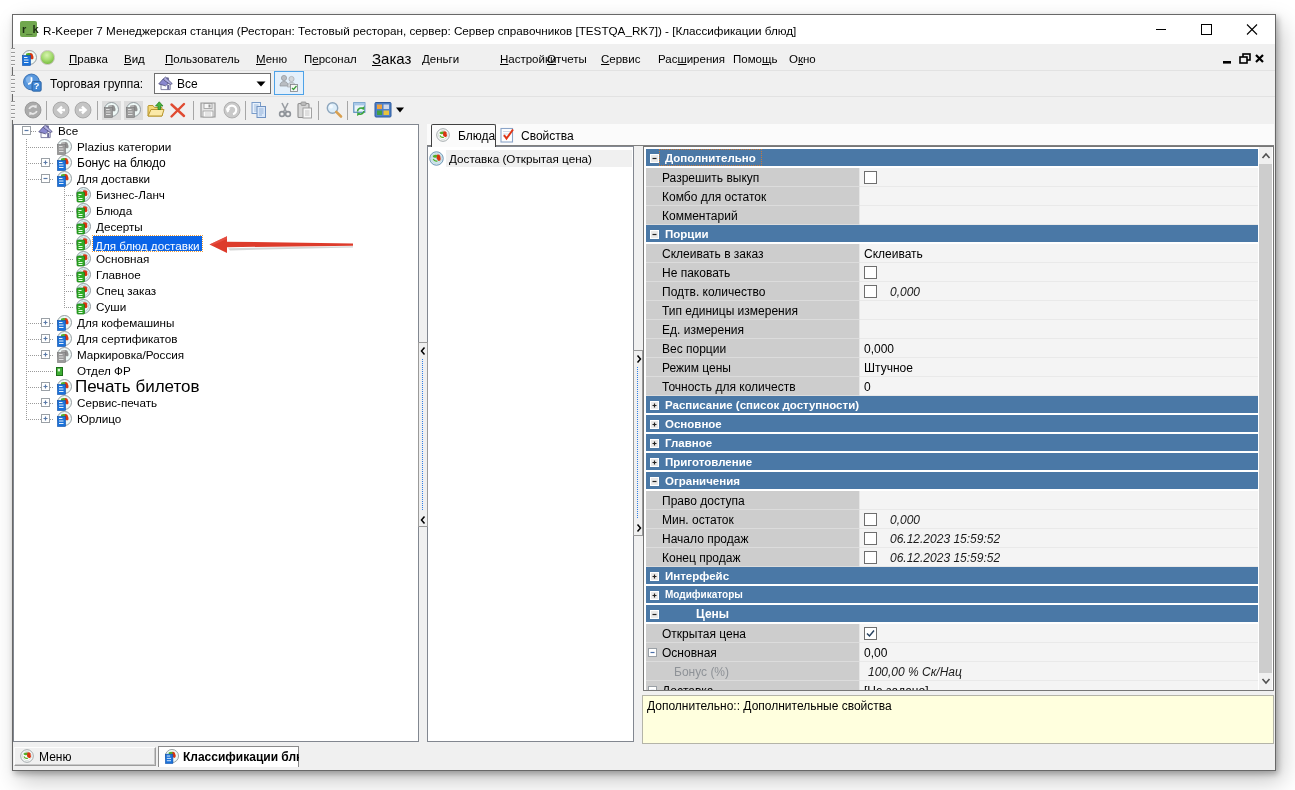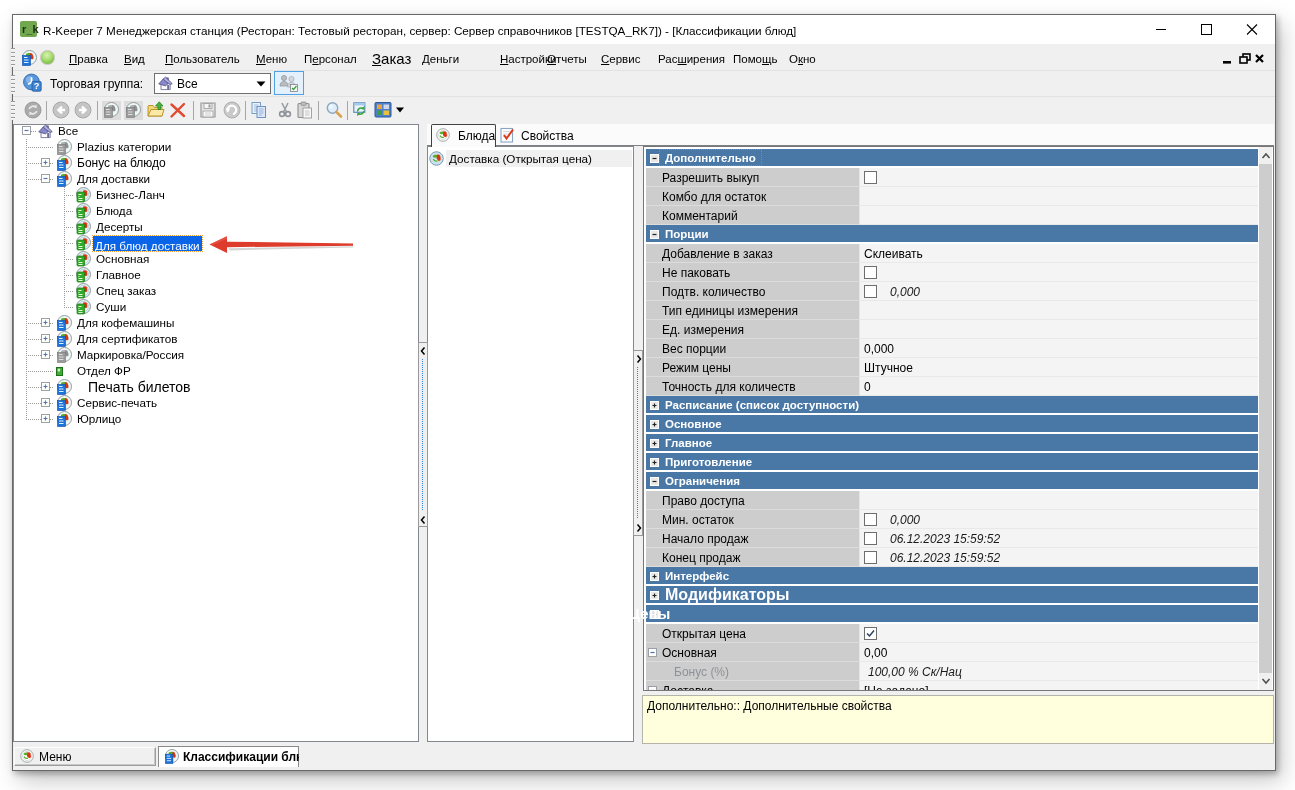--- a/index.html
+++ b/index.html
@@ -349,21 +349,21 @@
     <rect x="0.5" y="0.5" width="8" height="8" fill="#ffffff" stroke="#9aa0a6" stroke-width="1"></rect>
     <path d="M4.5 2.5 v4 M2.5 4.5 h4" stroke="#5a7aa8" stroke-width="1.2" fill="none"></path>
   </svg>
 <svg class="a" style="left:56px;top:379px;opacity:1.0" width="16" height="16" viewBox="0 0 16 16">
 <circle cx="8.5" cy="7.5" r="7" fill="#eef8f6" stroke="#8a9296" stroke-width="0.9"></circle>
 <path d="M7 3.5 Q10 2.2 11.5 4 L12.5 7 Q13 9 11 9.5 L8.5 8 Z" fill="#d93511"></path>
 <path d="M5 3.8 Q7.5 2.4 9.3 3.4 L8.7 5.6 Q6.5 6.3 5 5.4 Z" fill="#54ae28"></path>
 <rect x="1.5" y="5.5" width="8" height="10" fill="#1b72d9" stroke="#0d4ea8" stroke-width="0.6"></rect>
 <path d="M3 7.5 h3.5 M3 10 h4.5 M3 12.5 h4.5" stroke="#ffffff" stroke-width="0.9" fill="none"></path>
 </svg>
-<div class="t" style="left:88px;top:380px;font-size:14px">Печать билетов</div>
+<div class="t" style="left:75px;top:380px;font-size:17px">Печать билетов</div>
 <div class="a" style="left:26px;top:403px;width:28px;height:1px;background:repeating-linear-gradient(to right,#9a9a9a 0,#9a9a9a 1px,transparent 1px,transparent 2px)"></div>
 <svg class="a" style="left:41px;top:398px" width="9" height="9" viewBox="0 0 9 9">
     <rect x="0.5" y="0.5" width="8" height="8" fill="#ffffff" stroke="#9aa0a6" stroke-width="1"></rect>
     <path d="M4.5 2.5 v4 M2.5 4.5 h4" stroke="#5a7aa8" stroke-width="1.2" fill="none"></path>
   </svg>
 <svg class="a" style="left:56px;top:395px;opacity:1.0" width="16" height="16" viewBox="0 0 16 16">
 <circle cx="8.5" cy="7.5" r="7" fill="#eef8f6" stroke="#8a9296" stroke-width="0.9"></circle>
 <path d="M7 3.5 Q10 2.2 11.5 4 L12.5 7 Q13 9 11 9.5 L8.5 8 Z" fill="#d93511"></path>
 <path d="M5 3.8 Q7.5 2.4 9.3 3.4 L8.7 5.6 Q6.5 6.3 5 5.4 Z" fill="#54ae28"></path>
 <rect x="1.5" y="5.5" width="8" height="10" fill="#1b72d9" stroke="#0d4ea8" stroke-width="0.6"></rect>
@@ -450,21 +450,21 @@
 <div class="a" style="left:646px;top:206px;width:214px;height:19px;background:#cdcdcd;border-bottom:1px solid #dcdcdc;border-right:1px solid #e6e6e6"></div>
 <div class="a" style="left:662px;top:209px;font-size:12px;color:#000;line-height:14px;white-space:nowrap">Комментарий</div>
 <div class="a" style="left:860px;top:206px;width:398px;height:19px;background:#f4f4f4;border-bottom:1px solid #e9e9e9"></div>
 <div class="a" style="left:646px;top:225px;width:612px;height:18px;background:#4a78a6;border-bottom:1px solid #ffffff"></div>
 <svg class="a" style="left:650px;top:230px" width="9" height="9" viewBox="0 0 9 9">
     <rect x="0.5" y="0.5" width="8" height="8" fill="#e8e8e8" stroke="#ffffff" stroke-width="1"></rect>
     <path d="M2.5 4.5 h4" stroke="#222" stroke-width="1.2" fill="none"></path>
   </svg>
 <div class="a" style="left:662px;top:227px;font-size:11.5px;font-weight:bold;color:#ffffff;padding:0 3px;line-height:14px;white-space:nowrap">Порции</div>
 <div class="a" style="left:646px;top:244px;width:214px;height:19px;background:#cdcdcd;border-bottom:1px solid #dcdcdc;border-right:1px solid #e6e6e6"></div>
-<div class="a" style="left:662px;top:247px;font-size:12px;color:#000;line-height:14px;white-space:nowrap">Добавление в заказ</div>
+<div class="a" style="left:662px;top:247px;font-size:12px;color:#000;line-height:14px;white-space:nowrap">Склеивать в заказ</div>
 <div class="a" style="left:860px;top:244px;width:398px;height:19px;background:#f4f4f4;border-bottom:1px solid #e9e9e9"></div>
 <div class="a" style="left:864px;top:247px;font-size:12px;color:#000;line-height:14px;white-space:nowrap">Склеивать</div>
 <div class="a" style="left:646px;top:263px;width:214px;height:19px;background:#cdcdcd;border-bottom:1px solid #dcdcdc;border-right:1px solid #e6e6e6"></div>
 <div class="a" style="left:662px;top:266px;font-size:12px;color:#000;line-height:14px;white-space:nowrap">Не паковать</div>
 <div class="a" style="left:860px;top:263px;width:398px;height:19px;background:#f4f4f4;border-bottom:1px solid #e9e9e9"></div>
 <svg class="a" style="left:864px;top:266px" width="13" height="13" viewBox="0 0 13 13">
     <rect x="0.5" y="0.5" width="12" height="12" fill="#ffffff" stroke="#6e6e6e" stroke-width="1"></rect>
   </svg>
 <div class="a" style="left:646px;top:282px;width:214px;height:19px;background:#cdcdcd;border-bottom:1px solid #dcdcdc;border-right:1px solid #e6e6e6"></div>
 <div class="a" style="left:662px;top:285px;font-size:12px;color:#000;line-height:14px;white-space:nowrap">Подтв. количество</div>
@@ -549,27 +549,27 @@
 <svg class="a" style="left:650px;top:572px" width="9" height="9" viewBox="0 0 9 9">
     <rect x="0.5" y="0.5" width="8" height="8" fill="#e8e8e8" stroke="#ffffff" stroke-width="1"></rect>
     <path d="M4.5 2.5 v4 M2.5 4.5 h4" stroke="#222" stroke-width="1.2" fill="none"></path>
   </svg>
 <div class="a" style="left:662px;top:569px;font-size:11.5px;font-weight:bold;color:#ffffff;padding:0 3px;line-height:14px;white-space:nowrap">Интерфейс</div>
 <div class="a" style="left:646px;top:586px;width:612px;height:18px;background:#4a78a6;border-bottom:1px solid #ffffff"></div>
 <svg class="a" style="left:650px;top:591px" width="9" height="9" viewBox="0 0 9 9">
     <rect x="0.5" y="0.5" width="8" height="8" fill="#e8e8e8" stroke="#ffffff" stroke-width="1"></rect>
     <path d="M4.5 2.5 v4 M2.5 4.5 h4" stroke="#222" stroke-width="1.2" fill="none"></path>
   </svg>
-<div class="a" style="left:662px;top:588px;font-size:16px;font-weight:bold;color:#ffffff;padding:0 3px;line-height:14px;white-space:nowrap">Модификаторы</div>
+<div class="a" style="left:662px;top:588px;font-size:10px;font-weight:bold;color:#ffffff;padding:0 3px;line-height:14px;white-space:nowrap">Модификаторы</div>
 <div class="a" style="left:646px;top:605px;width:612px;height:18px;background:#4a78a6;border-bottom:1px solid #ffffff"></div>
 <svg class="a" style="left:650px;top:610px" width="9" height="9" viewBox="0 0 9 9">
     <rect x="0.5" y="0.5" width="8" height="8" fill="#e8e8e8" stroke="#ffffff" stroke-width="1"></rect>
     <path d="M2.5 4.5 h4" stroke="#222" stroke-width="1.2" fill="none"></path>
   </svg>
-<div class="a" style="left:626px;top:607px;font-size:15px;font-weight:bold;color:#ffffff;padding:0 3px;line-height:14px;white-space:nowrap">Цены</div>
+<div class="a" style="left:693px;top:607px;font-size:12px;font-weight:bold;color:#ffffff;padding:0 3px;line-height:14px;white-space:nowrap">Цены</div>
 <div class="a" style="left:646px;top:624px;width:214px;height:19px;background:#cdcdcd;border-bottom:1px solid #dcdcdc;border-right:1px solid #e6e6e6"></div>
 <div class="a" style="left:662px;top:627px;font-size:12px;color:#000;line-height:14px;white-space:nowrap">Открытая цена</div>
 <div class="a" style="left:860px;top:624px;width:398px;height:19px;background:#f4f4f4;border-bottom:1px solid #e9e9e9"></div>
 <svg class="a" style="left:864px;top:627px" width="13" height="13" viewBox="0 0 13 13">
     <rect x="0.5" y="0.5" width="12" height="12" fill="#ffffff" stroke="#6e6e6e" stroke-width="1"></rect>
     <path d="M3 6.5 L5.5 9 L10 3.5" stroke="#27415f" stroke-width="1.5" fill="none"></path>
   </svg>
 <div class="a" style="left:646px;top:643px;width:214px;height:19px;background:#cdcdcd;border-bottom:1px solid #dcdcdc;border-right:1px solid #e6e6e6"></div>
 <svg class="a" style="left:648px;top:648px" width="9" height="9" viewBox="0 0 9 9">
     <rect x="0.5" y="0.5" width="8" height="8" fill="#ffffff" stroke="#9aa0a6" stroke-width="1"></rect>

